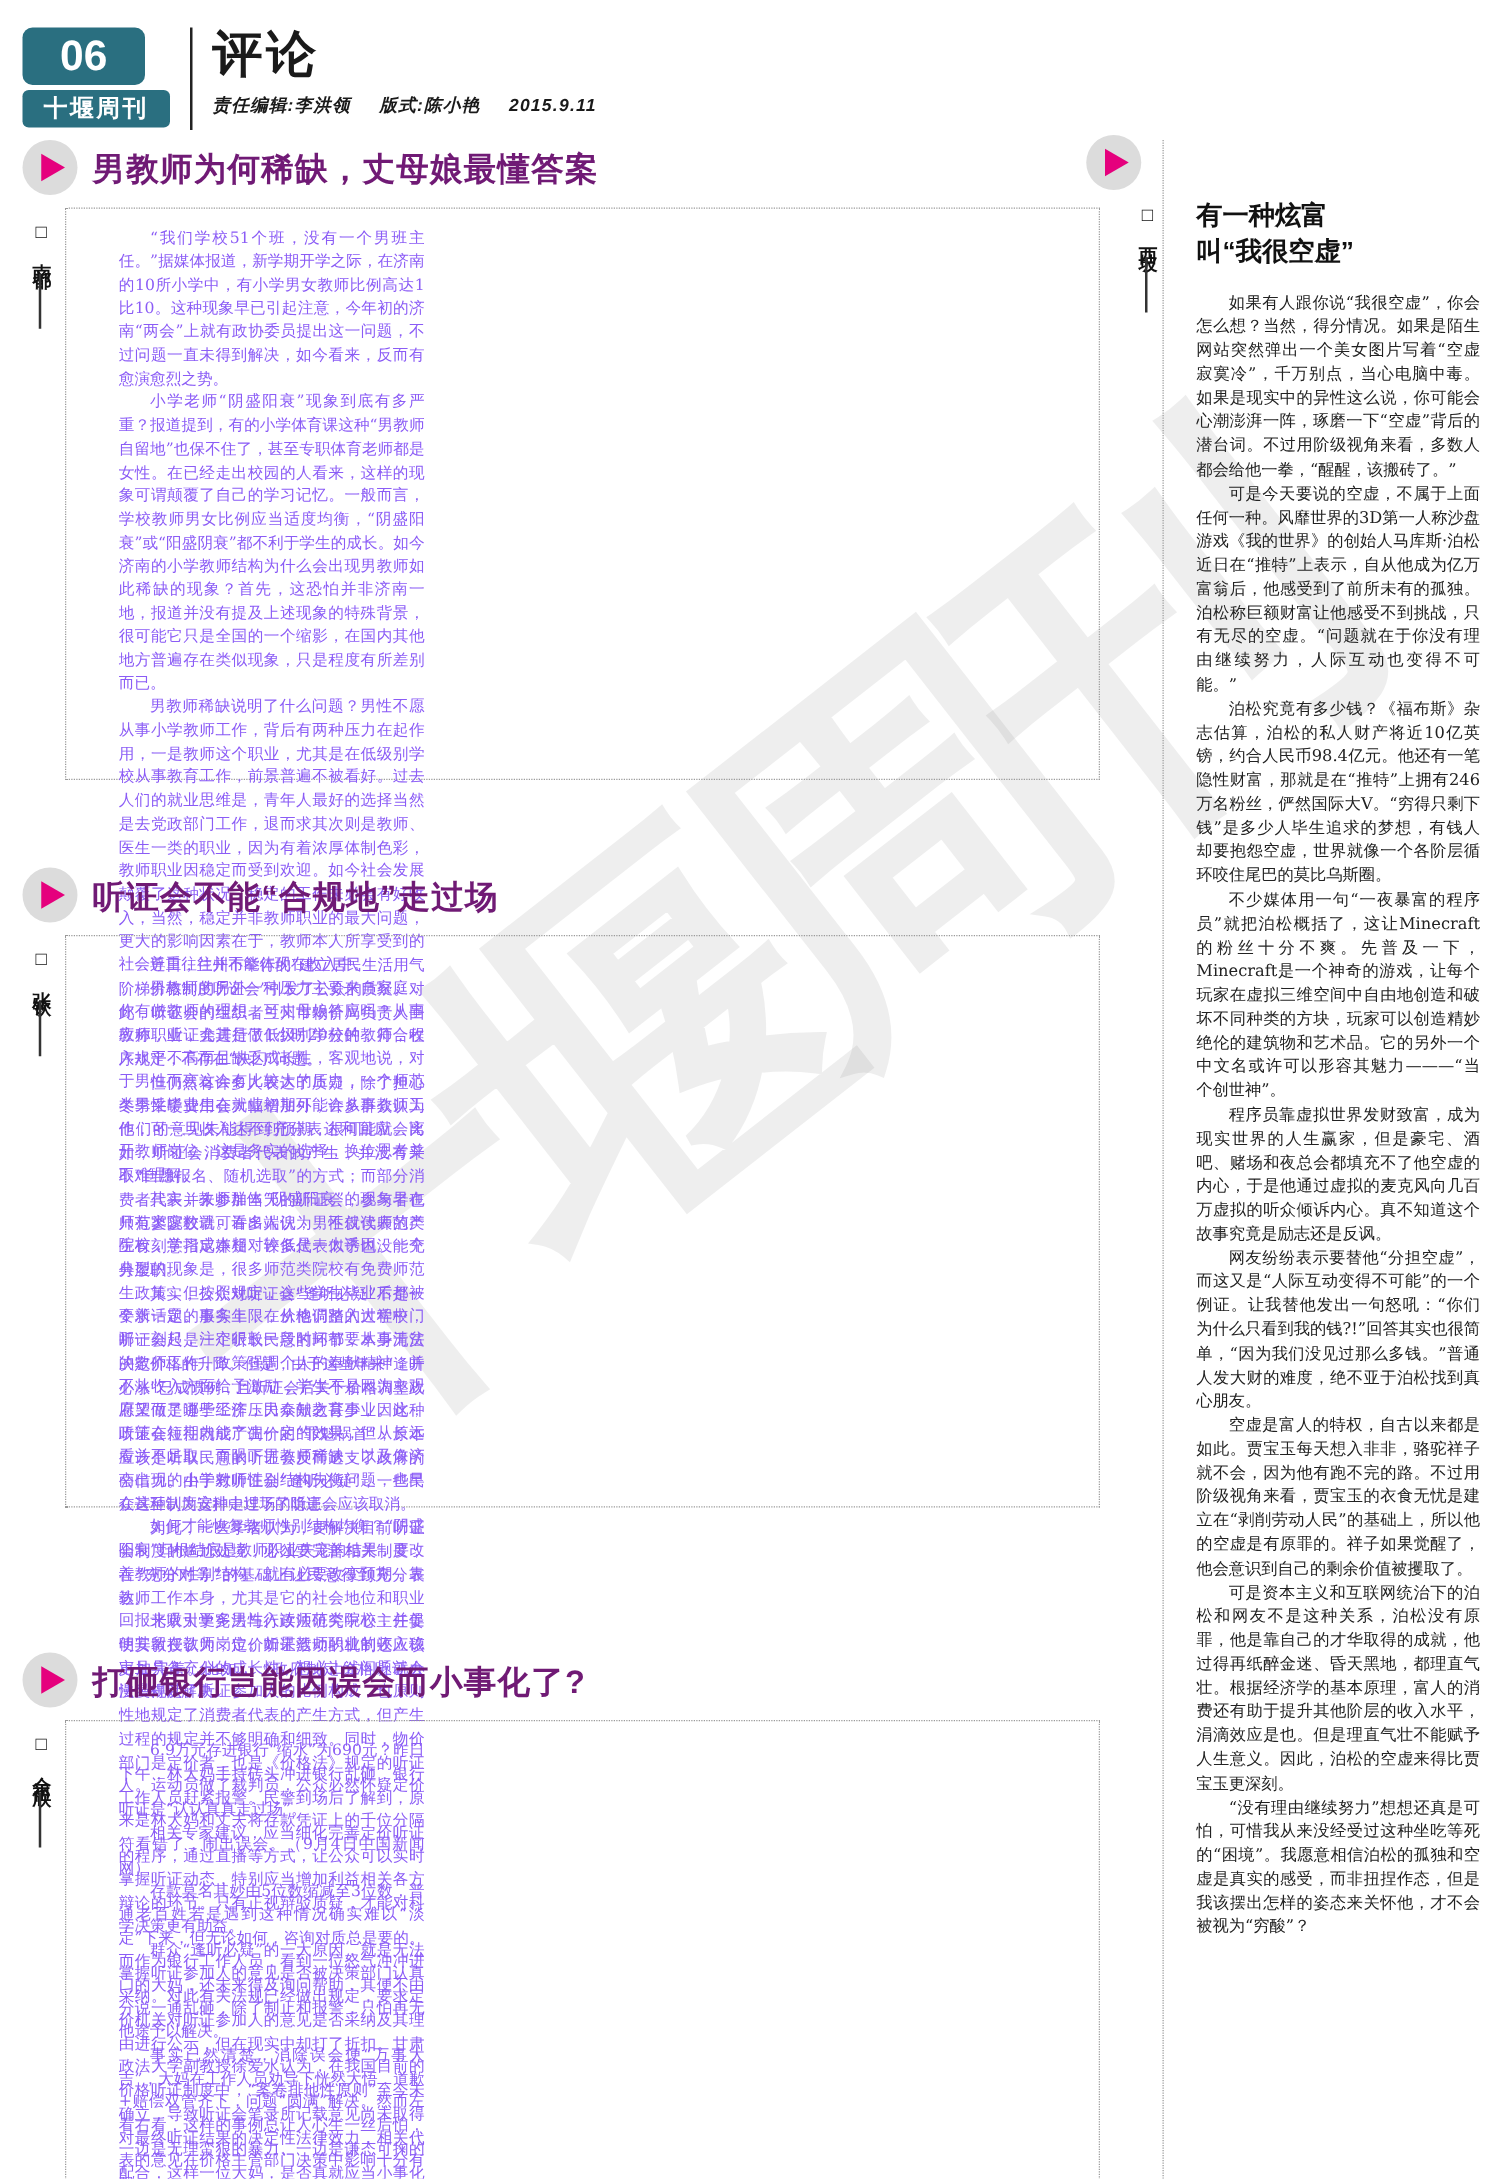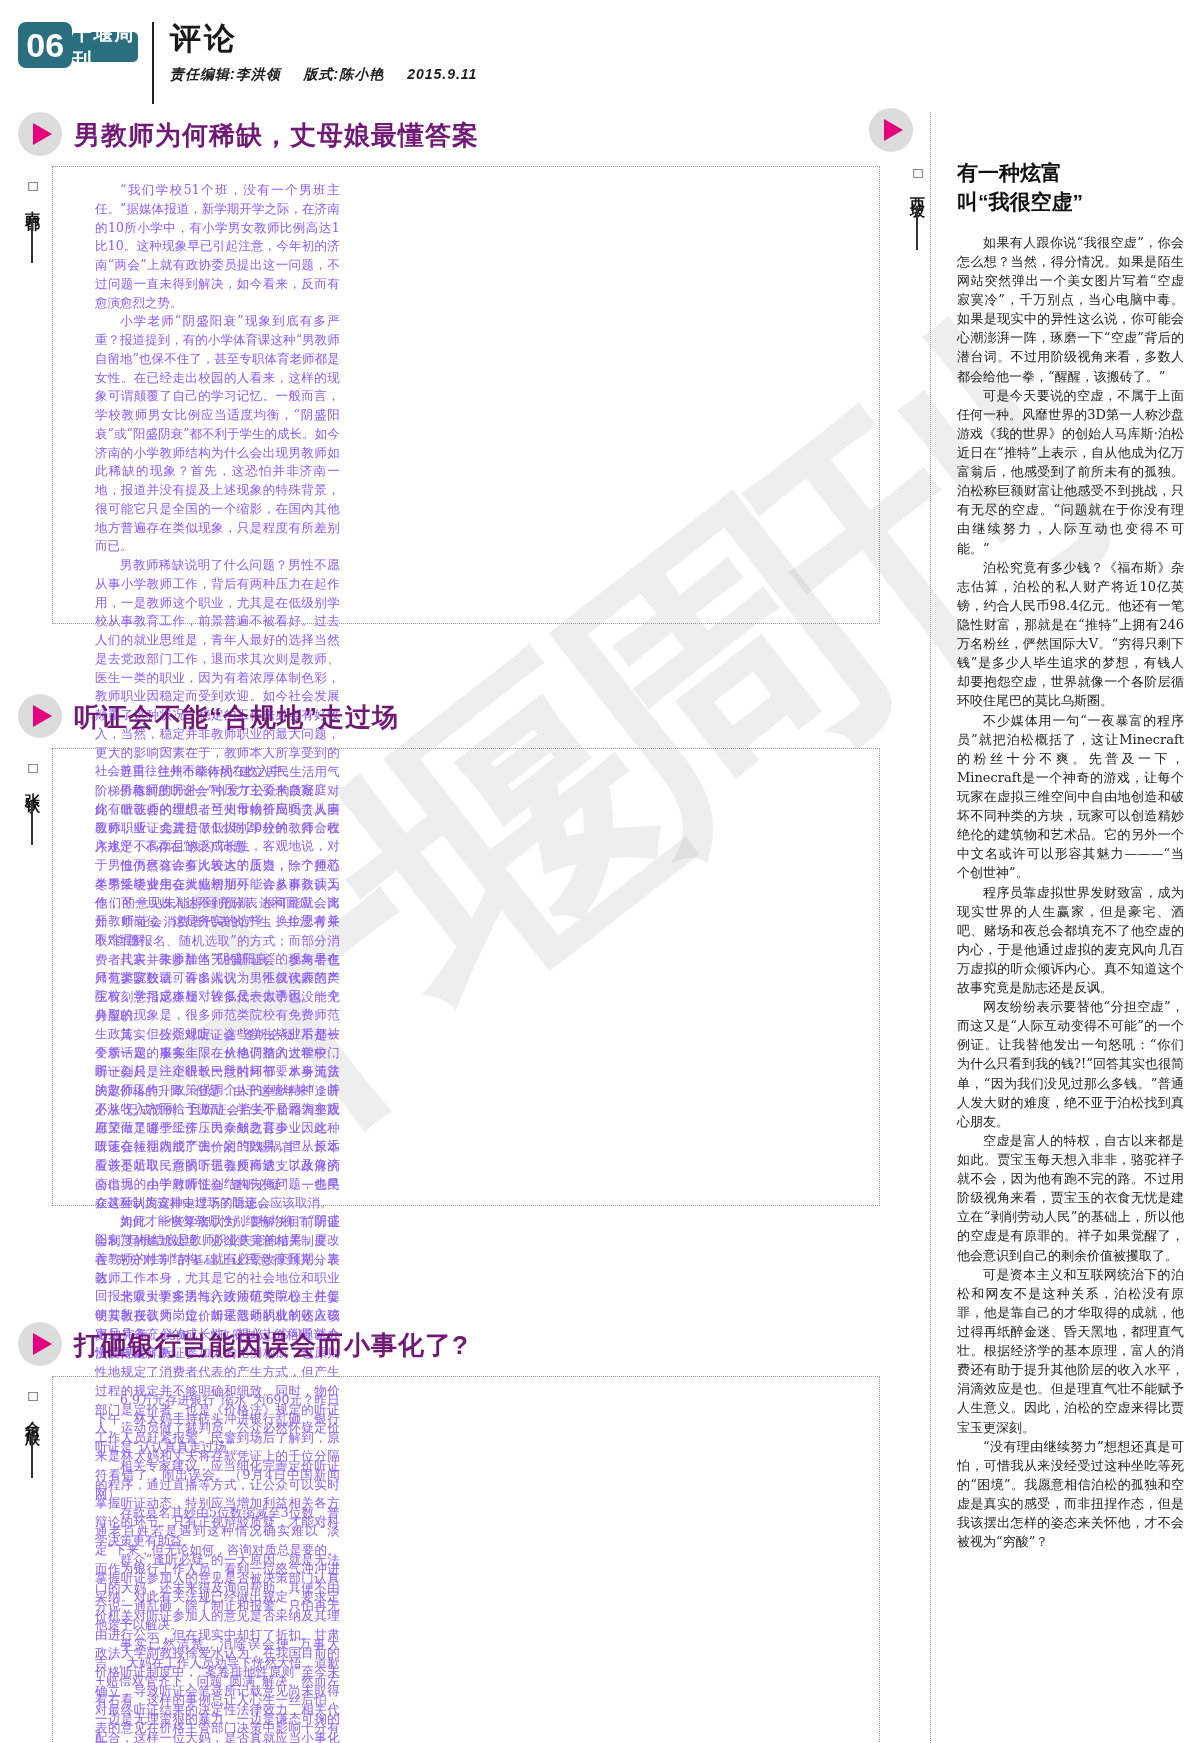--- a/index.html
+++ b/index.html
@@ -3,33 +3,33 @@
 <meta charset="utf-8">
 <style>
   html,body{margin:0;padding:0;}
   body{
     width:1200px;height:1743px;position:relative;overflow:hidden;
     background:#ffffff;color:#1a1a1a;
     font-family:"DejaVu Serif", serif;
   }
   
   .hdr{position:absolute;left:18px;top:22px;display:flex;align-items:flex-start;}
-  .hdr-left{width:120px;display:flex;align-items:center;}
+  .hdr-left{width:120px;display:flex;flex-direction:column;align-items:flex-start;}
   .pagenum-box{
     width:98px;height:46px;background:var(--teal);color:#fff;border-radius:8px;
     display:flex;align-items:center;justify-content:center;
     font-family:"Liberation Sans",sans-serif;font-size:34px;font-weight:bold;
   }
   .masthead-box{
     margin-top:4px;width:118px;height:30px;background:var(--teal);color:#fff;border-radius:5px;
     display:flex;align-items:center;justify-content:center;
     font-family:"Liberation Sans",sans-serif;font-size:19px;font-weight:bold;letter-spacing:2px;
   }
   .hdr-right{margin-left:14px;border-left:2px solid #222;padding-left:16px;height:82px;}
-  .section-title{font-family:"Liberation Sans",sans-serif;font-size:31px;font-weight:bold;letter-spacing:3px;line-height:1.1;}
+  .section-title{font-family:"Liberation Sans",sans-serif;font-size:40px;font-weight:bold;letter-spacing:3px;line-height:1.1;}
   .credits{margin-top:10px;font-family:"Liberation Sans",sans-serif;font-style:italic;font-weight:bold;font-size:14px;letter-spacing:1px;}
   .credits span{margin-right:18px;}
   
   .watermark{
     position:absolute;left:60px;top:560px;width:1100px;z-index:0;
     transform:rotate(-38deg);transform-origin:center;
     font-family:"Liberation Sans",sans-serif;font-weight:bold;
     font-size:300px;letter-spacing:-30px;color:rgba(120,120,120,0.13);
     white-space:nowrap;pointer-events:none;
   }

